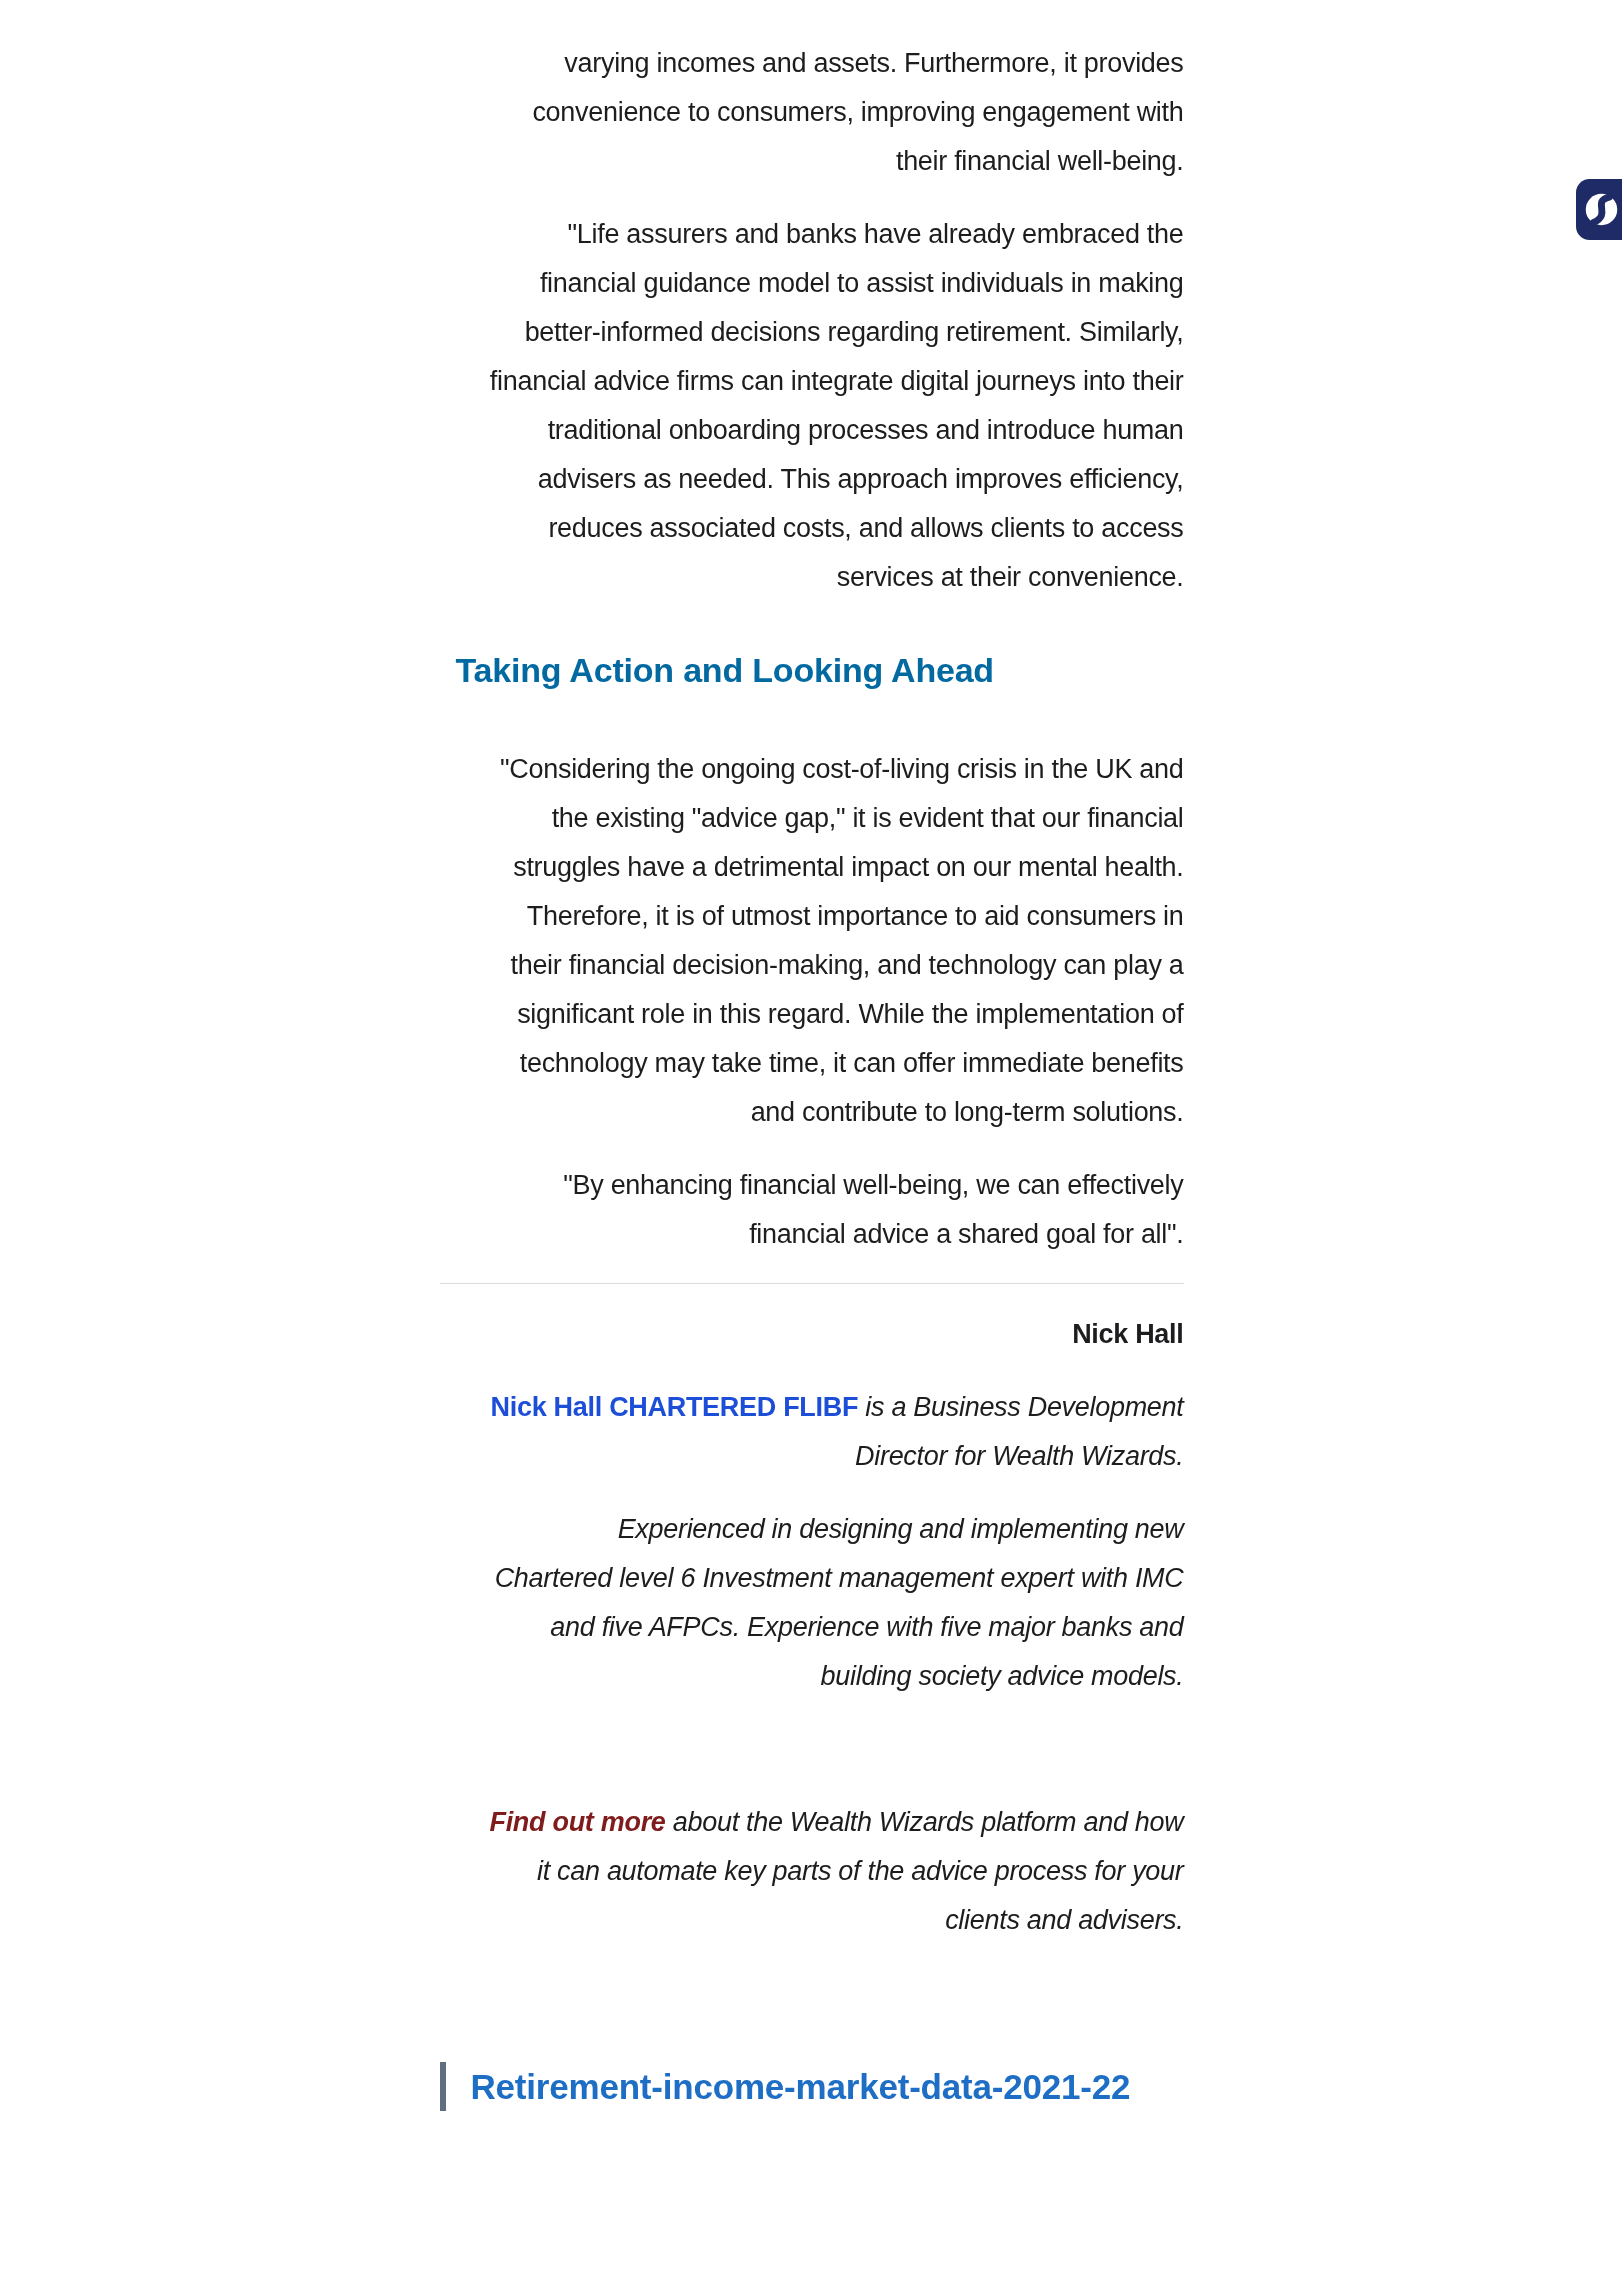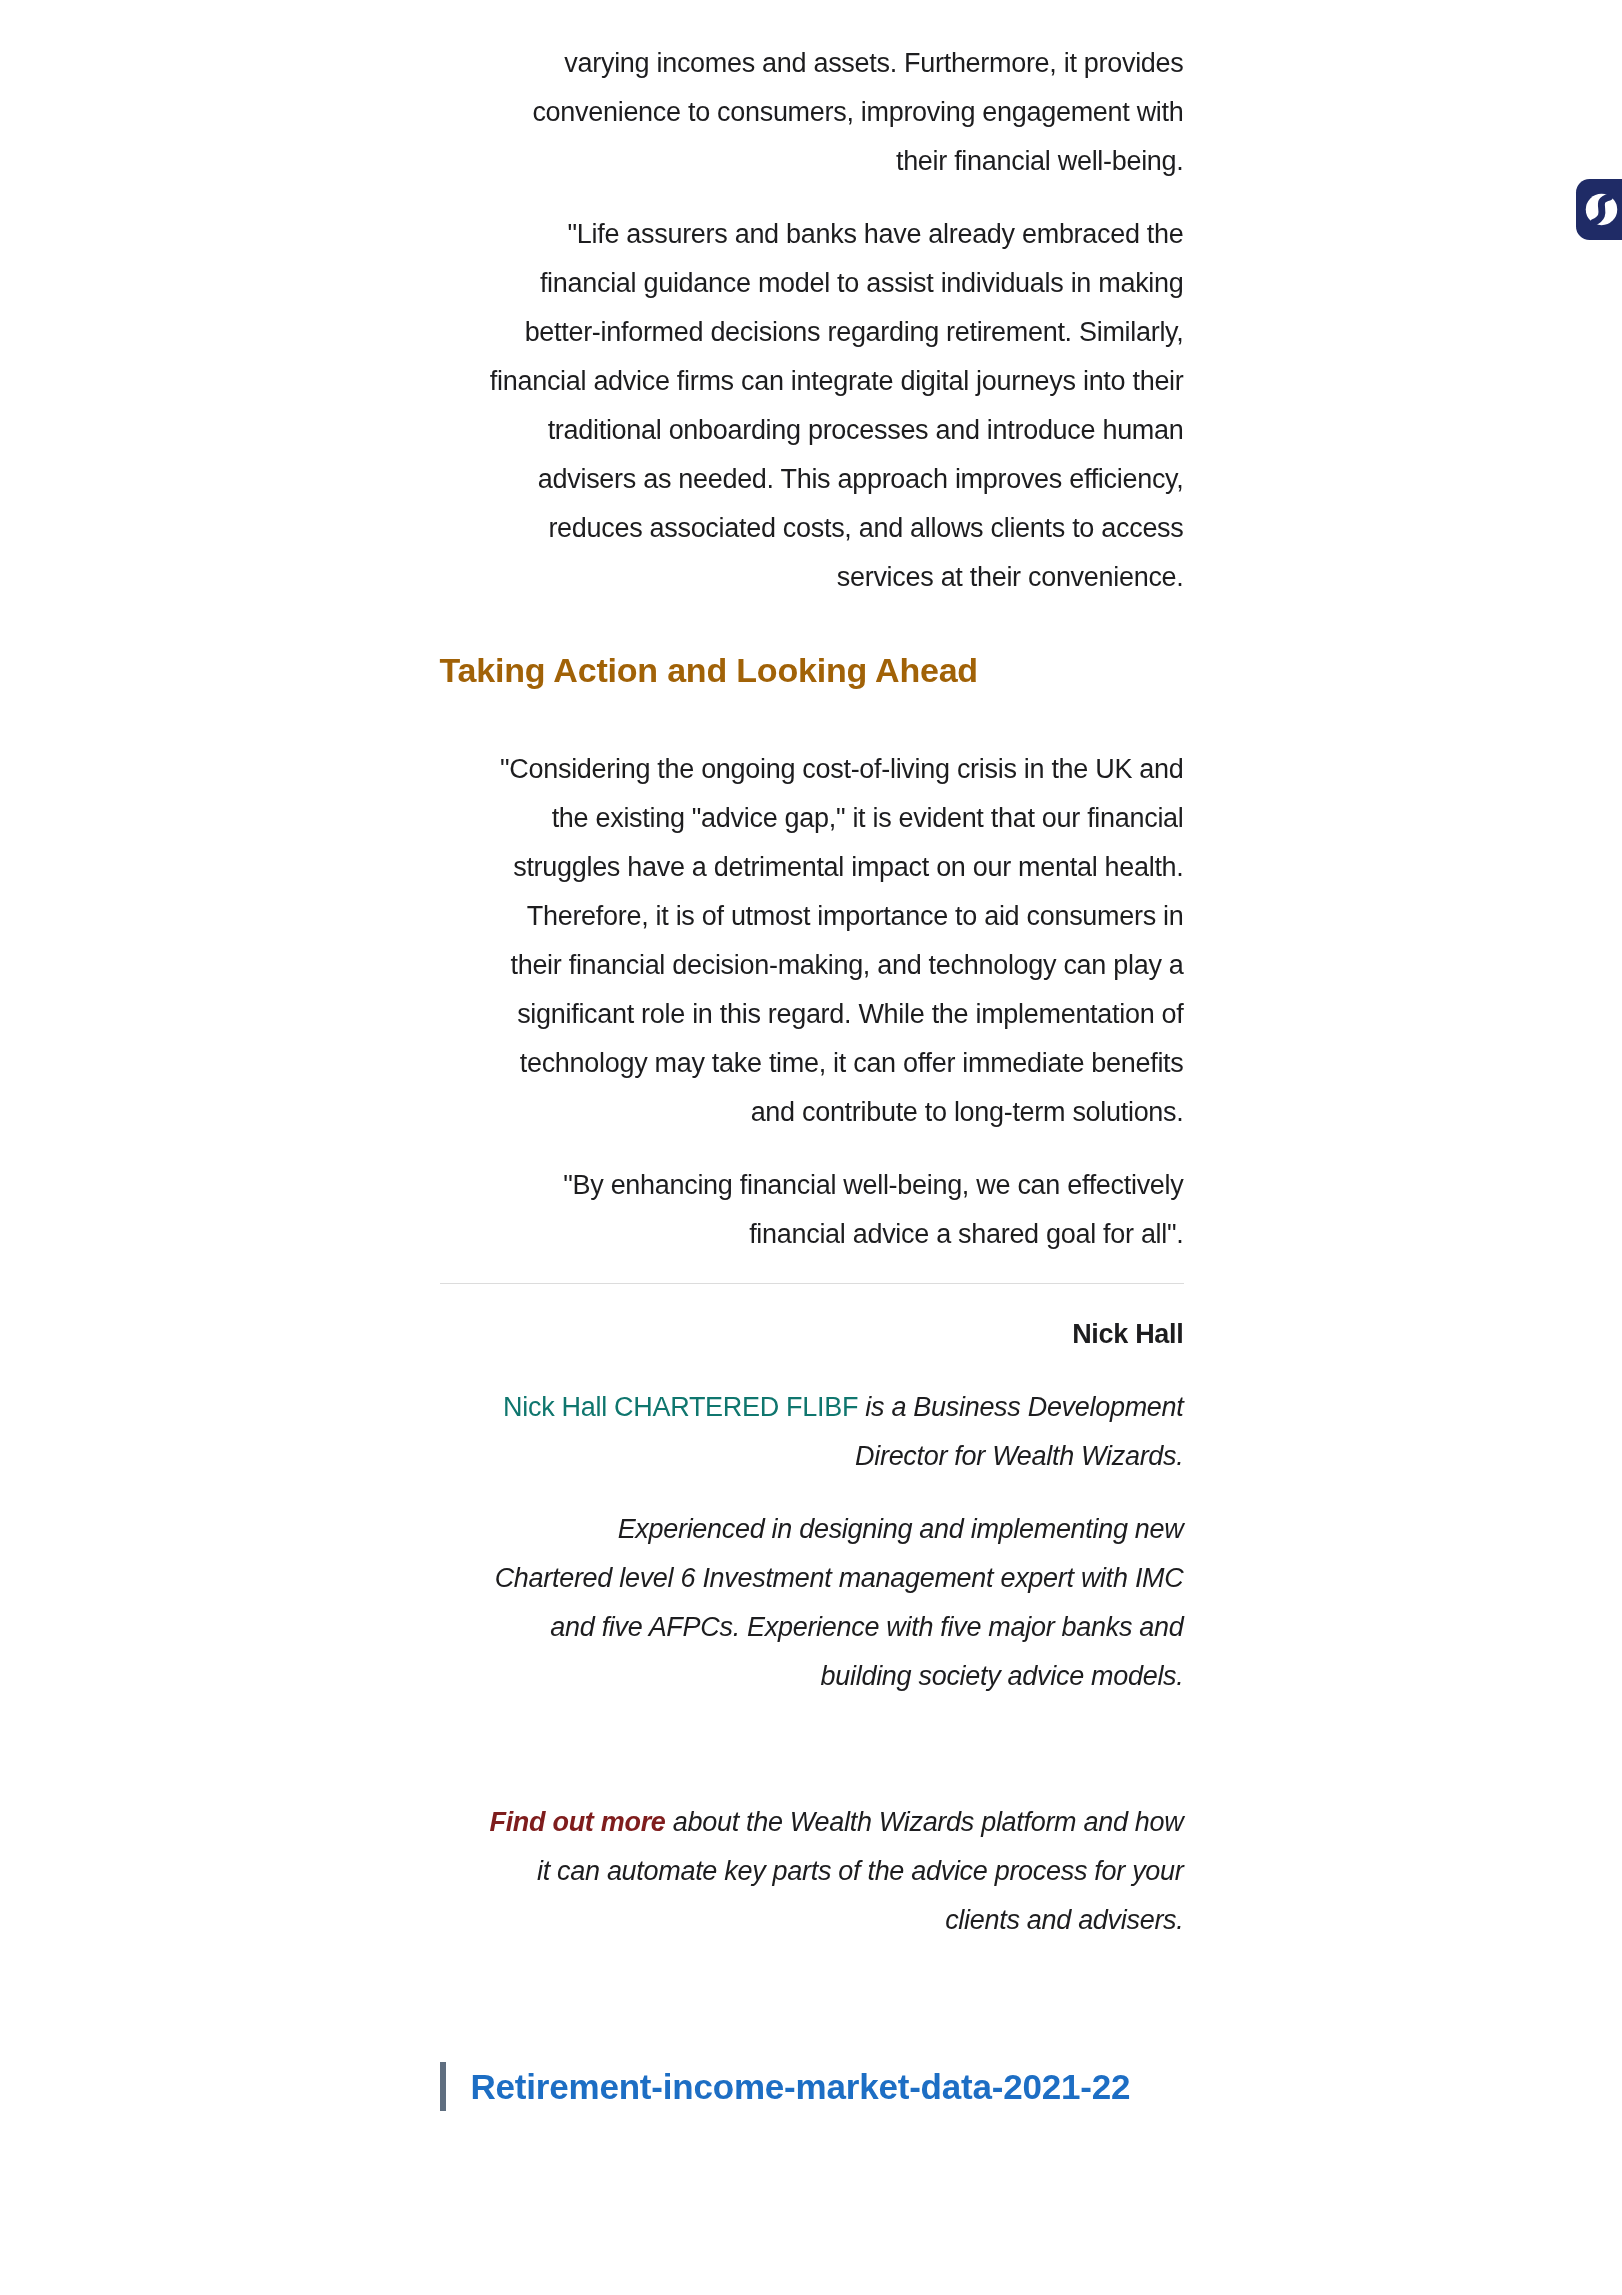--- a/index.html
+++ b/index.html
@@ -28,32 +28,32 @@
     letter-spacing: -0.3px;
     white-space: nowrap;
   }
   .italic { font-style: italic; }
   .bold { font-weight: 700; }
   .section-heading {
     font-size: 34px;
     font-weight: 700;
     line-height: 49px;
     letter-spacing: -0.2px;
-    margin: 44px 0 50px 0;
-    color: #a16207;
+    margin: 44px 0 50px 16px;
+    color: #0369a1;
     white-space: nowrap;
   }
   .divider {
     border: none;
     border-top: 1.7px solid #dcdcdc;
     margin: 14.4px 0 26px 0;
   }
   .link-blue {
-    color: #0f766e;
-    font-weight: 400;
+    color: #1d4ed8;
+    font-weight: 700;
     text-decoration: none;
     cursor: pointer;
     margin-left: 19px;
   }
   .link-purple {
     color: #7f1d1d;
     font-weight: 700;
     font-style: italic;
     text-decoration: none;
     cursor: pointer;

